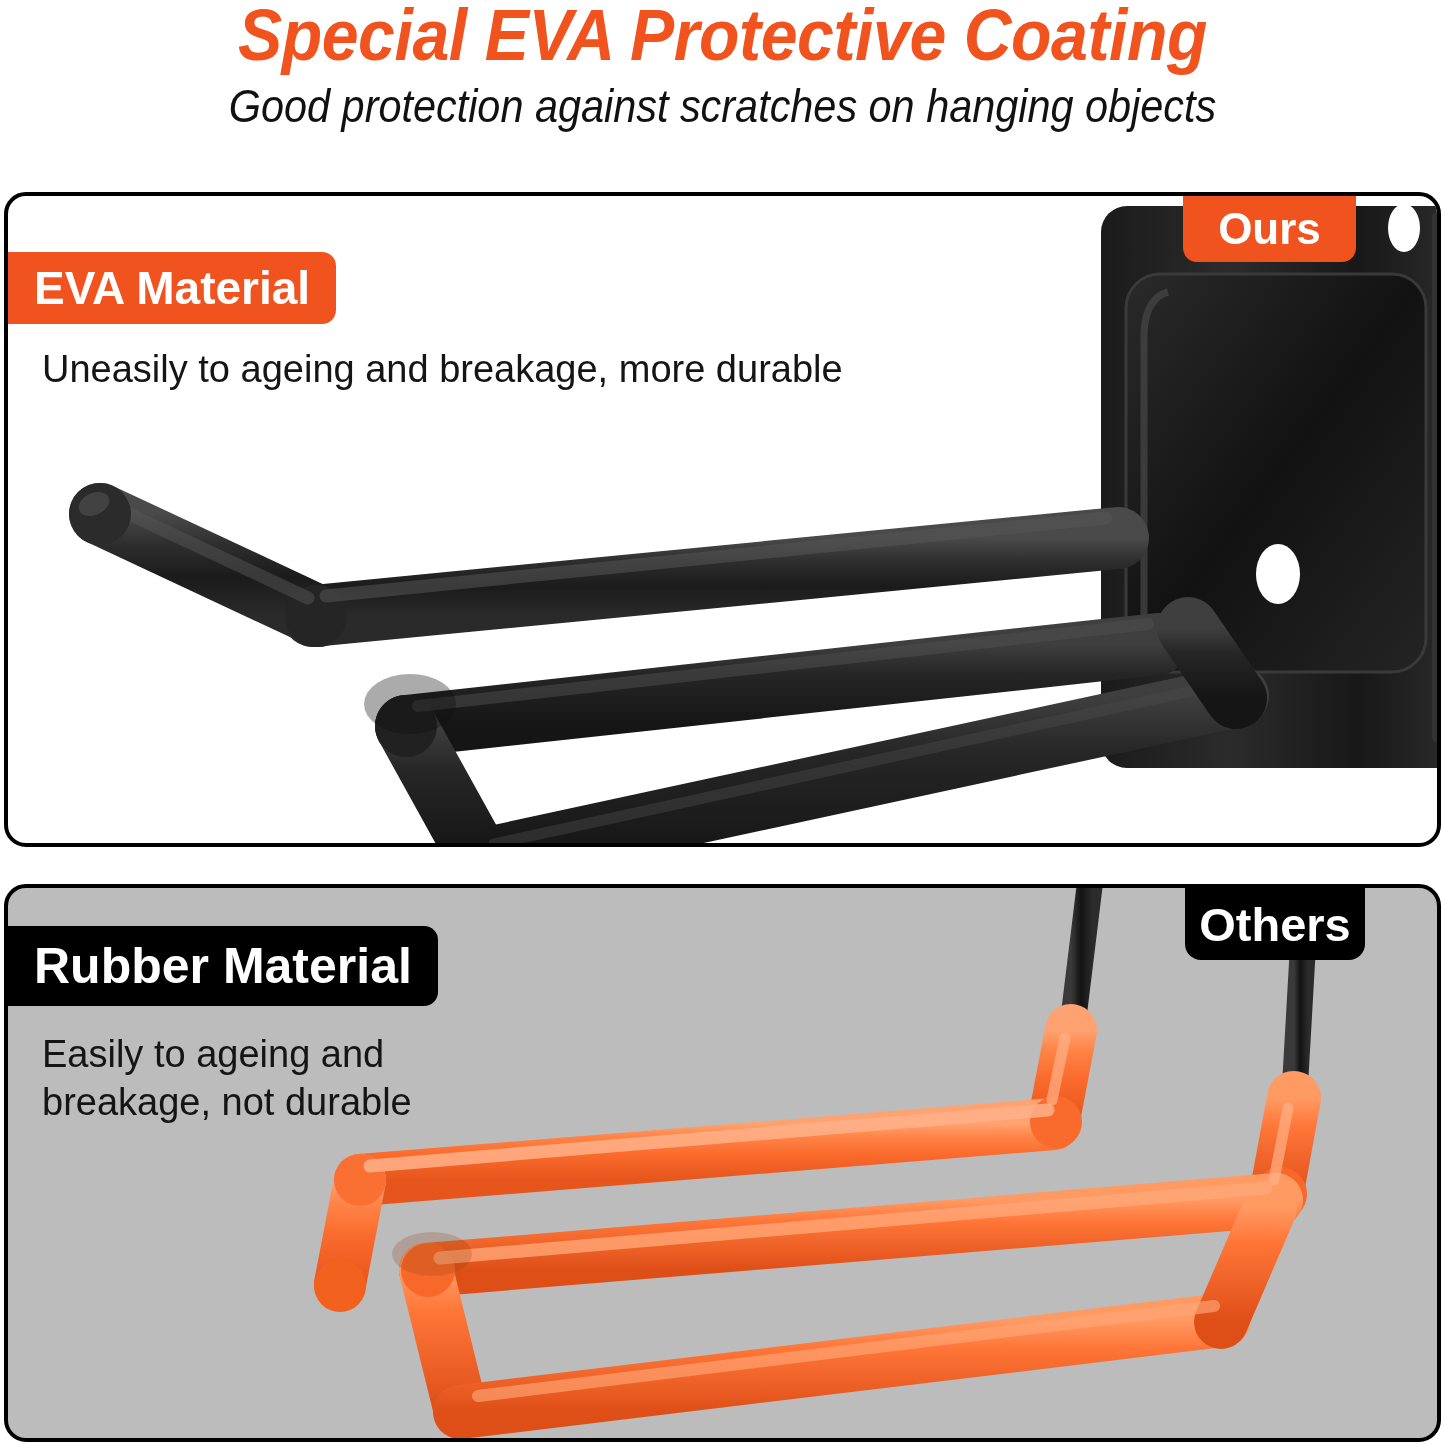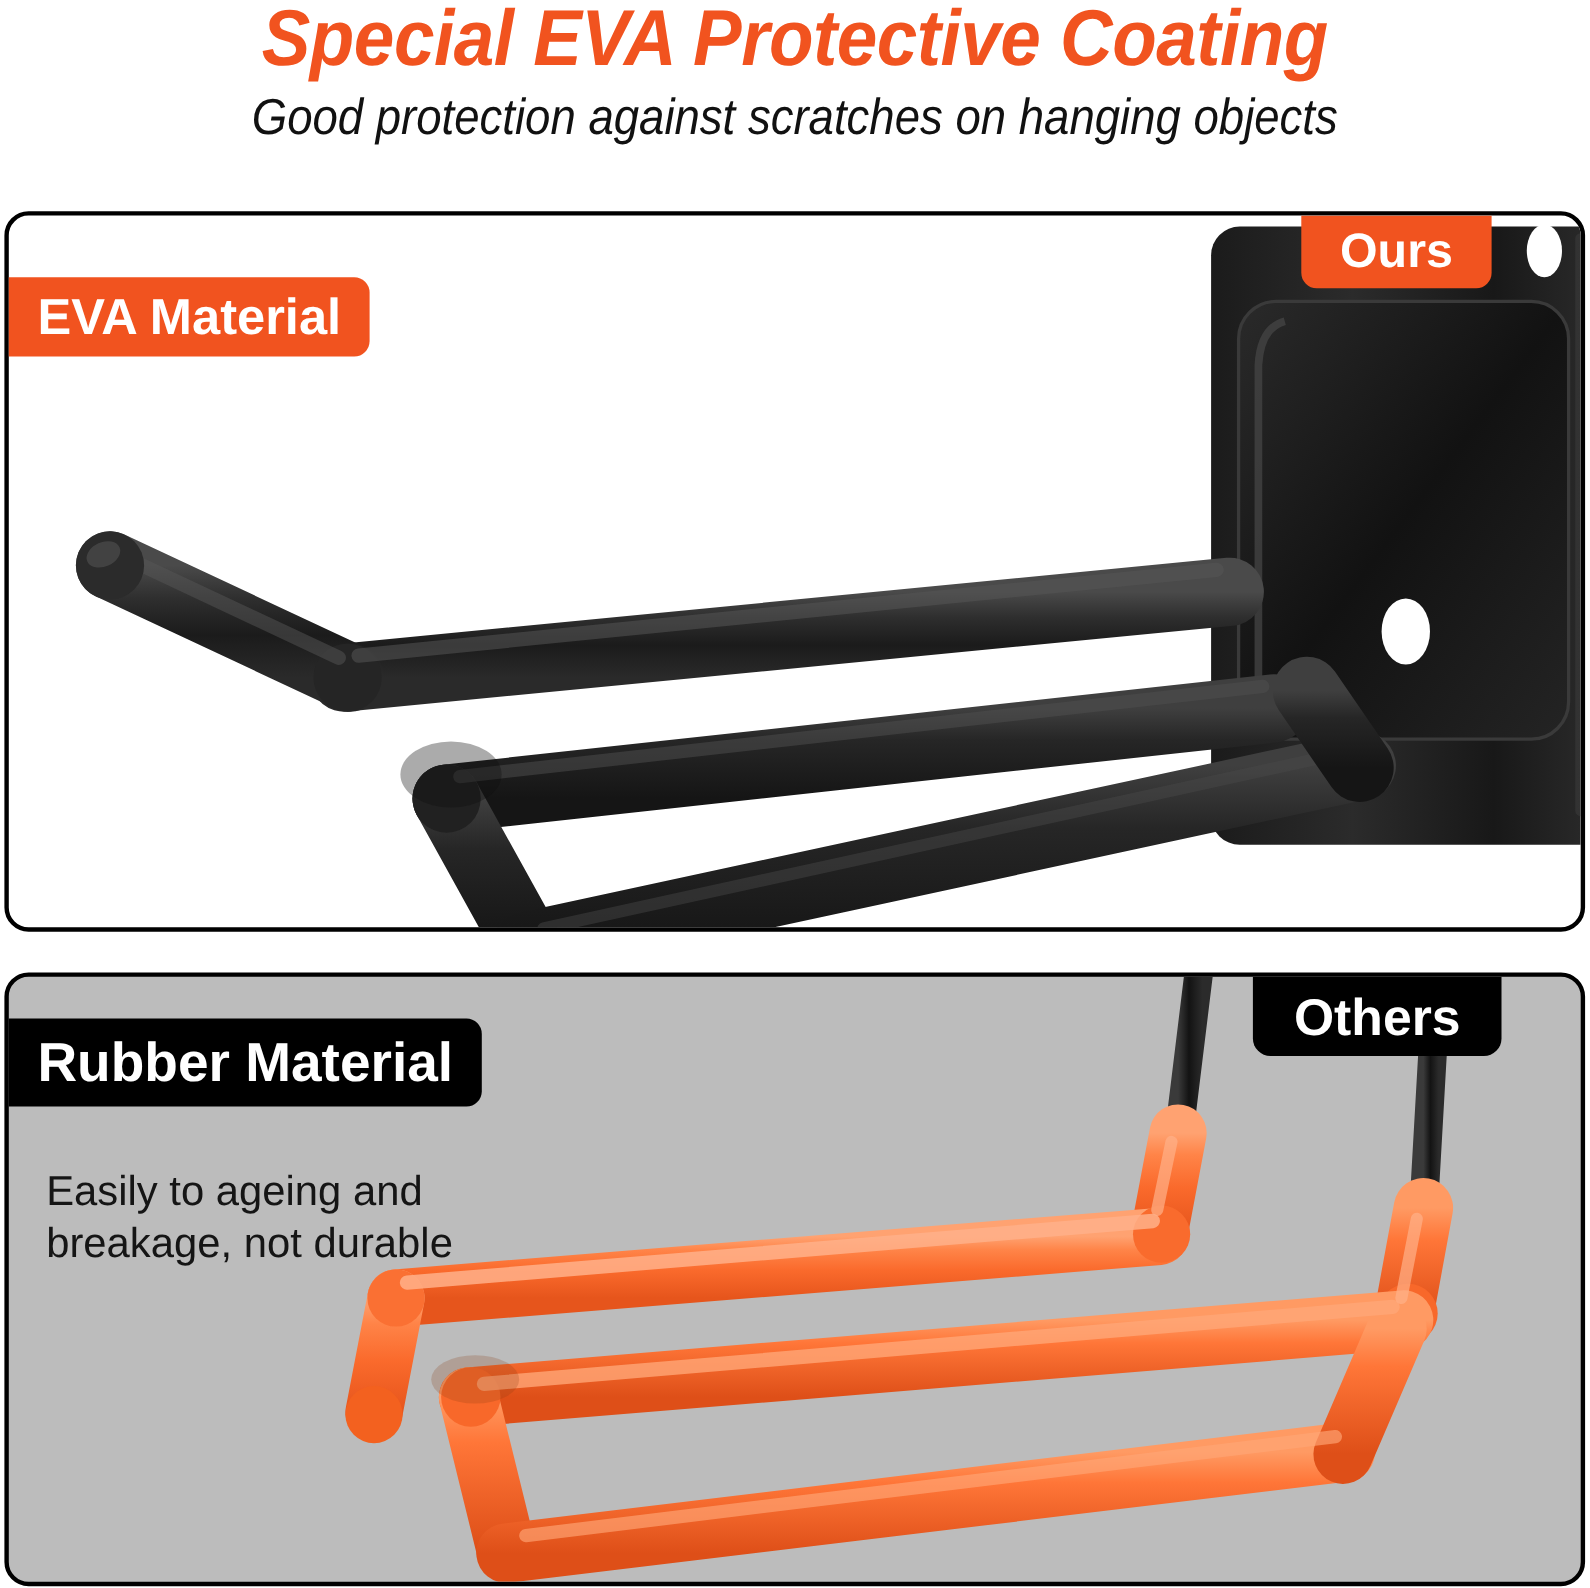--- a/index.html
+++ b/index.html
@@ -94,21 +94,21 @@
     right: 81px;
     top: 0;
     width: 173px;
     height: 66px;
     background: #F1531F;
     font-size: 44px;
   }
   .badge-others {
     right: 72px;
     top: 0;
-    width: 226px;
+    width: 180px;
     height: 72px;
     background: #000000;
     font-size: 47px;
     border-radius: 0 0 16px 16px;
   }
 
   
   .pill {
     position: absolute;
     z-index: 30;
@@ -148,21 +148,20 @@
     left: 34px;
     top: 150px;
     font-size: 38px;
     line-height: 46px;
   }
   .desc-rubber {
     left: 34px;
     top: 142px;
     font-size: 38px;
     line-height: 48px;
-    margin-top: 29px;
   }
 
   
   .art {
     position: absolute;
     inset: 0;
     z-index: 10;
   }
   .art svg { display: block; width: 100%; height: 100%; }
 </style>
@@ -249,20 +248,21 @@
       </g>
 
       <ellipse cx="402" cy="508" rx="46" ry="30" fill="#0d0d0d" opacity="0.35"></ellipse>
     </svg>
   </div>
 
   <div class="corner-badge badge-ours">Ours</div>
 
   <div class="pill pill-eva">EVA Material</div>
 
+  <div class="desc desc-eva">Uneasily to ageing and breakage, more durable</div>
 </div>
 
 <div class="panel panel-bottom">
 
   <div class="art">
     <svg viewBox="0 0 1429 550" preserveAspectRatio="none" aria-hidden="true">
       <defs>
         <linearGradient id="orangeG" x1="0" y1="0" x2="0" y2="1">
           <stop offset="0" stop-color="#FFA271"></stop>
           <stop offset="0.22" stop-color="#FF8448"></stop>

